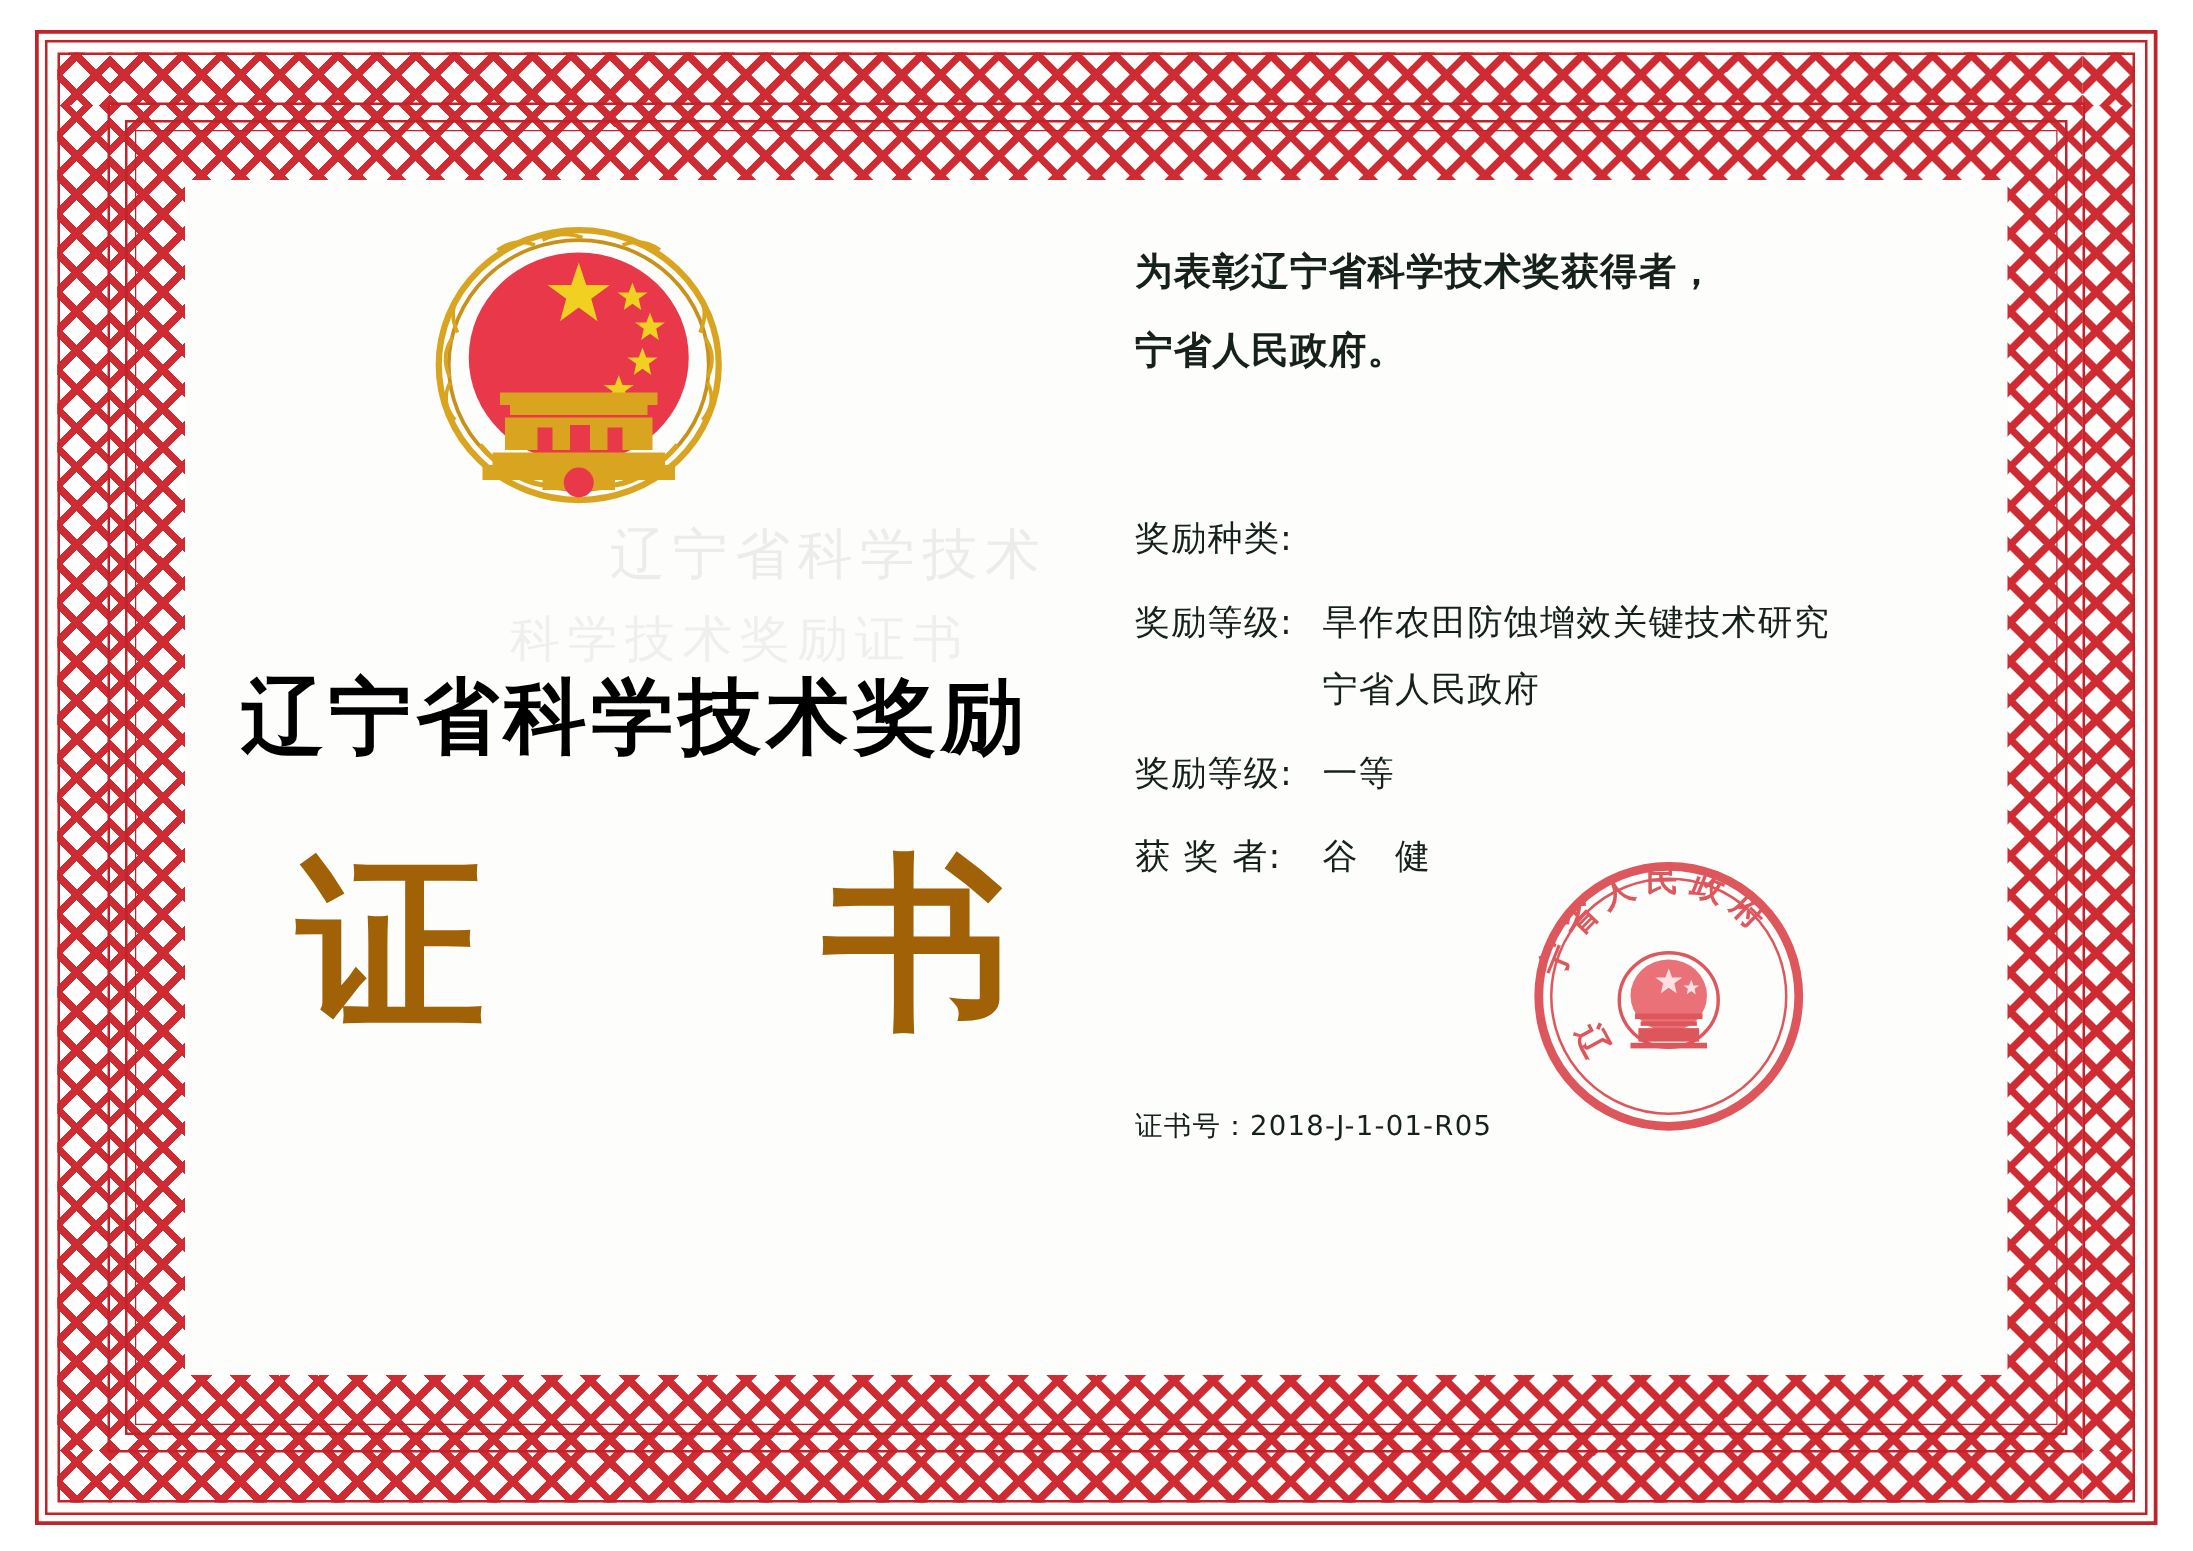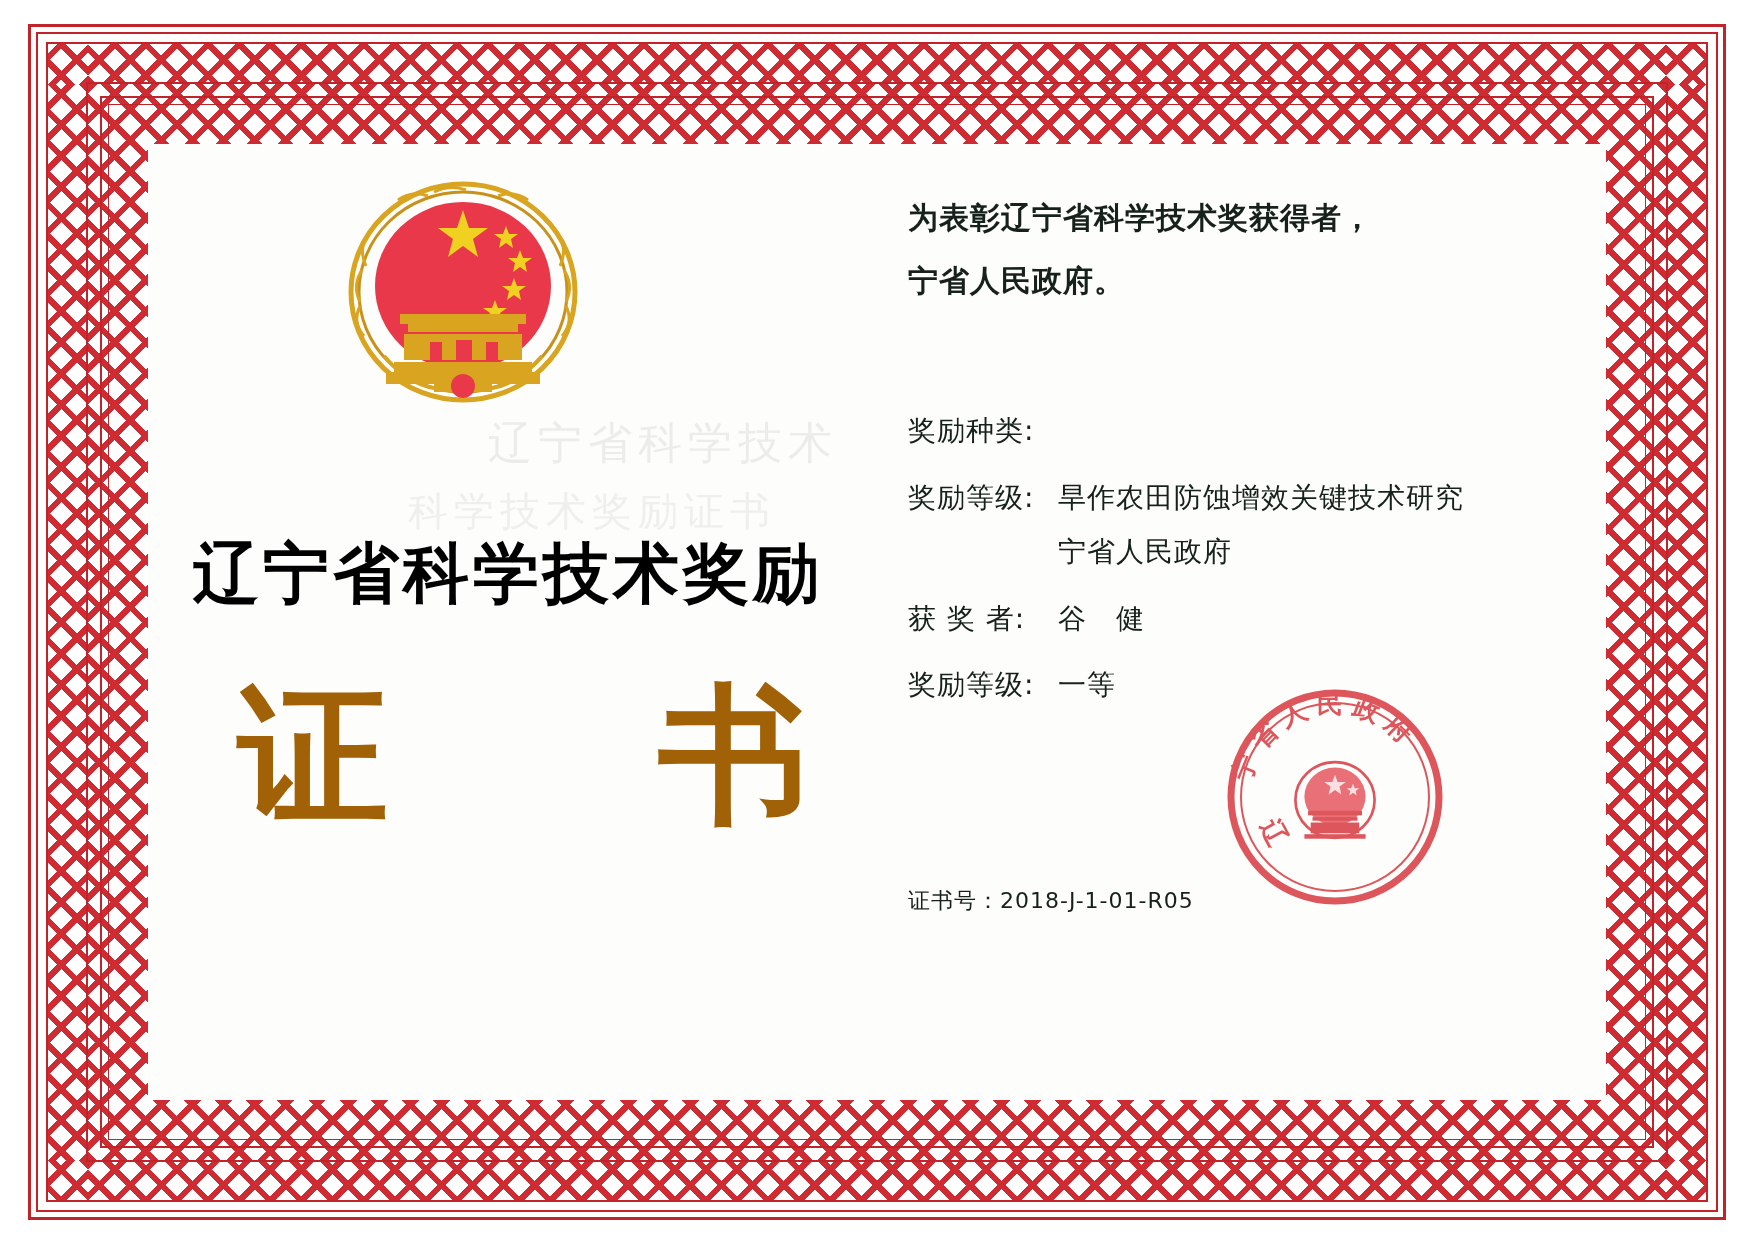--- a/index.html
+++ b/index.html
@@ -333,30 +333,30 @@
 
         <div class="field-row">
           <div class="field-label">奖励等级:</div>
           <div class="field-value">
             <span>旱作农田防蚀增效关键技术研究</span>
             <span class="cont">宁省人民政府</span>
           </div>
         </div>
 
         <div class="field-row">
+          <div class="field-label">奖励等级:</div>
+          <div class="field-value">
+            <span>一等</span>
+          </div>
+        </div>
+
+        <div class="field-row">
           <div class="field-label">获 奖 者:</div>
           <div class="field-value">
             <span>谷　健</span>
-          </div>
-        </div>
-
-        <div class="field-row">
-          <div class="field-label">奖励等级:</div>
-          <div class="field-value">
-            <span>一等</span>
           </div>
         </div>
 
       </div>
 
 
       <div class="cert-no">
         <span>证书号：</span><span>2018-J-1-01-R05</span>
       </div>
 

